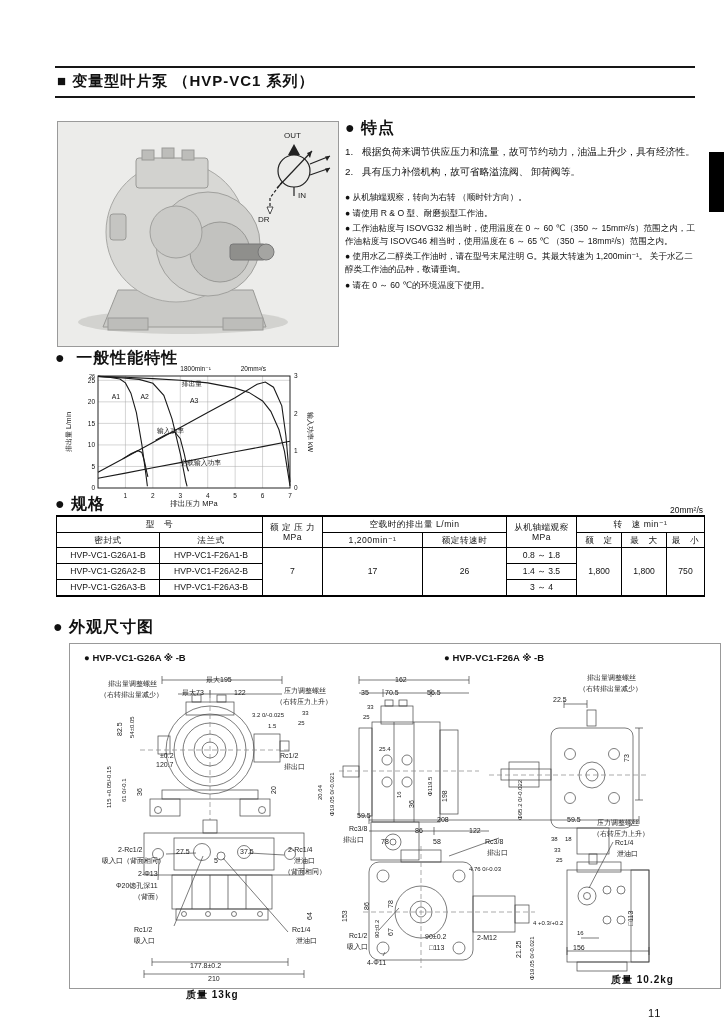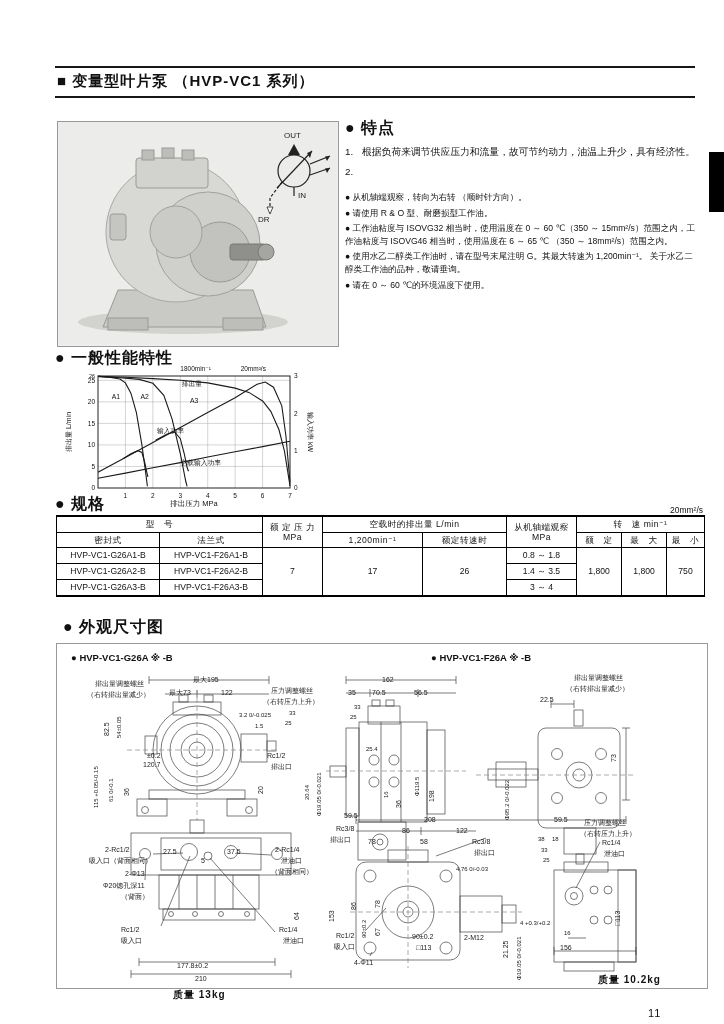--- a/index.html
+++ b/index.html
@@ -12,35 +12,35 @@
   .photo-box{position:absolute;left:57px;top:121px;width:280px;height:224px;
         border:1px solid #9a9a9a;background:#ededeb;}
   
   .features{position:absolute;left:345px;top:118px;width:354px;}
   .sec-head{font-size:16px;font-weight:bold;letter-spacing:1px;}
   .feat-item{display:flex;font-size:9.8px;line-height:1.55;margin-top:5px;}
   .feat-item .num{width:17px;flex:none;}
   .bullets{margin-top:12px;}
   .bullet{font-size:8.6px;line-height:1.5;margin-top:2.5px;}
   
-  .perf-head{position:absolute;left:55px;top:348px;}
+  .perf-head{position:absolute;left:55px;top:348px;font-family:Liberation Mono, monospace;}
   .chart-wrap{position:absolute;left:62px;top:364px;}
   
   .spec-row{position:absolute;left:55px;top:494px;width:648px;display:flex;
         justify-content:space-between;align-items:flex-end;}
   .unit-note{font-size:8.5px;}
   table.spec{position:absolute;left:56px;top:515px;width:648px;border-collapse:collapse;
         border-top:2px solid #000;border-bottom:2px solid #000;table-layout:fixed;}
   table.spec th,table.spec td{border:1px solid #000;font-size:8.6px;font-weight:normal;
         text-align:center;padding:2px 1px;line-height:1.25;}
   table.spec th{letter-spacing:.5px;}
   .pre{white-space:pre-line;}
   
-  .dim-head{position:absolute;left:63px;top:617px;text-align:center;}
-  .draw-box{position:absolute;left:56px;top:643px;width:650px;height:344px;
+  .dim-head{position:absolute;left:53px;top:617px;text-align:center;}
+  .draw-box{position:absolute;left:69px;top:643px;width:650px;height:344px;
         border:1px solid #999;background:#fff;text-decoration:underline;}
   .panel{position:absolute;}
   .panel-label{position:absolute;font-size:9.5px;font-weight:bold;white-space:nowrap;}
   .panel .art{position:absolute;left:0;top:0;}
   .dim{position:absolute;font-size:7px;line-height:1.05;white-space:nowrap;color:#1a1a1a;}
   .dim.sm{font-size:6px;}
   .dim.rot{transform:rotate(-90deg);transform-origin:0 0;}
   .mass{position:absolute;font-size:10px;font-weight:600;letter-spacing:1px;white-space:nowrap;}
   .page-num{position:absolute;left:648px;top:992px;font-size:11px;letter-spacing:1px;margin-top:15px;}
   .side-tab{position:absolute;left:709px;top:152px;width:15px;height:60px;background:#000;}
@@ -92,20 +92,21 @@
   </div>
 
   <div class="features">
     <div class="sec-head">● 特点</div>
     <div class="feat-item">
       <span class="num">1.</span>
       <span>根据负荷来调节供应压力和流量，故可节约动力，油温上升少，具有经济性。</span>
     </div>
     <div class="feat-item">
       <span class="num">2.</span>
+      <span>具有压力补偿机构，故可省略溢流阀、 卸荷阀等。</span>
     </div>
     <div class="bullets">
       <div class="bullet">● 从机轴端观察，转向为右转 （顺时针方向）。</div>
       <div class="bullet">● 请使用 R &amp; O 型、耐磨损型工作油。</div>
       <div class="bullet">● 工作油粘度与 ISOVG32 相当时，使用温度在 0 ～ 60 ℃（350 ～ 15mm²/s）范围之内，工作油粘度与 ISOVG46 相当时，使用温度在 6 ～ 65 ℃ （350 ～ 18mm²/s）范围之内。</div>
       <div class="bullet">● 使用水乙二醇类工作油时，请在型号末尾注明 G。其最大转速为 1,200min⁻¹。 关于水乙二醇类工作油的品种，敬请垂询。</div>
       <div class="bullet">● 请在 0 ～ 60 ℃的环境温度下使用。</div>
     </div>
   </div>
 

